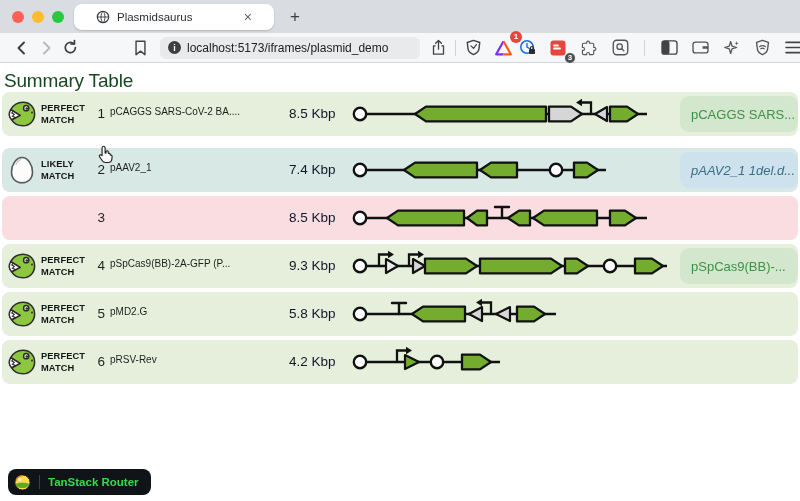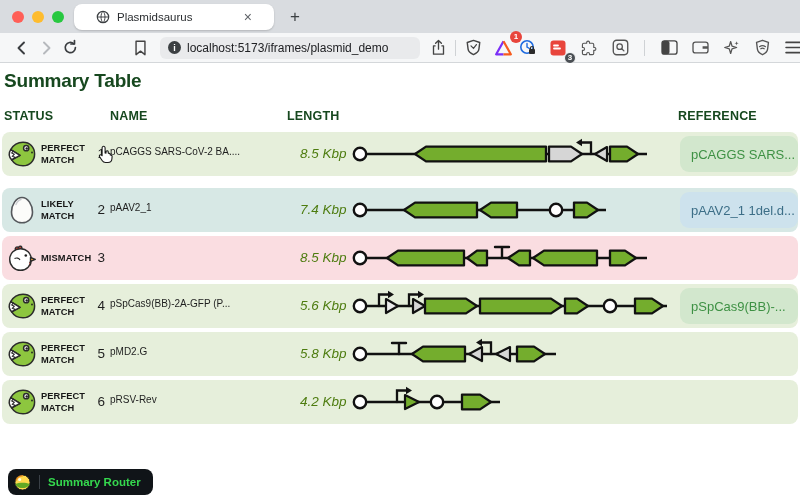--- a/index.html
+++ b/index.html
@@ -31,46 +31,46 @@
                font-weight:bold; min-width:12px; height:12px; border-radius:7px;
                display:flex; align-items:center; justify-content:center; padding:0 2px; }
   .badge-dark { position:absolute; bottom:-4px; right:-6px; background:#4a4f54; color:#fff; font-size:8px;
                 font-weight:bold; min-width:12px; height:12px; border-radius:7px;
                 display:flex; align-items:center; justify-content:center; border:1.5px solid #f6f7f8; }
   .rel { position:relative; }
   .right-cluster { margin-left:auto; display:flex; align-items:center; gap:7px; }
 
   
   .page { height:438px; background:#fff; position:relative; padding-top:7px; }
-  h1.page-title { margin-left:4px; font-size:19px; font-weight:bold; letter-spacing:-0.2px;
+  h1.page-title { margin-left:4px; font-size:19px; font-weight:normal; letter-spacing:-0.2px;
                   color:var(--heading-green,#17481f); }
   .thead { position:relative; height:40px; }
   .thead span { position:absolute; top:17px; font-size:12.5px; font-weight:bold;
                 color:var(--heading-green,#17481f); letter-spacing:0.2px; }
   .th-status{left:4px} .th-name{left:110px} .th-length{left:287px} .th-ref{left:678px}
 
   .rows { display:flex; flex-direction:column; gap:4px; padding:0 2px; }
   .row { height:44px; border-radius:8px; position:relative; }
   .row--green{ background:var(--row-green-bg,#e6efdb); }
   .row--blue { background:var(--row-blue-bg,#d7e8e5);margin-top:8px; }
   .row--red  { background:var(--row-red-bg,#fadde1); }
 
   .cell-status { position:absolute; left:5px; top:0; height:44px; display:flex; align-items:center; gap:4px; }
   .sicon { width:30px; height:30px; flex:none; display:flex; align-items:center; justify-content:center; }
   .slabel { width:58px; font-size:9.3px; font-weight:bold; color:#161616; line-height:1.3;
             letter-spacing:0.1px; }
   .cell-num  { position:absolute; left:89px; width:14px; top:14px; font-size:13.5px; color:#1f1f1f; text-align:right; }
   .cell-name { position:absolute; left:108px; top:14px; font-size:10px; color:#1f1f1f;
                max-width:174px; white-space:nowrap; overflow:hidden; }
-  .cell-len  { position:absolute; left:298px; top:14px; font-size:13.5px; color:#4d7c0f;font-style:italic; }
+  .cell-len  { position:absolute; left:287px; top:14px; font-size:13.5px; color:#0f172a; }
   .diagram   { position:absolute; left:348px; top:4px; }
   .ref-pill  { position:absolute; left:678px; top:4px; width:118px; height:36px; border-radius:9px;
                display:flex; align-items:center; padding-left:11px; font-size:13px; white-space:nowrap; overflow:hidden; }
   .ref--green{ background:var(--pill-green-bg,#d2e7cd); color:var(--pill-green-text,#3e9144); }
-  .ref--blue { background:var(--pill-blue-bg,#cde2ed); color:var(--pill-blue-text,#3c6e87); }
+  .ref--blue { background:var(--pill-blue-bg,#cde2ed); color:var(--pill-blue-text,#3c6e87);font-style:italic; }
   .ref--red  { background:var(--pill-red-bg,#f8cdd3); color:var(--pill-red-text,#dd4f5b); }
 
   .cursor { position:absolute; left:98px; top:145px; z-index:9; }
 
   .tanstack { position:absolute; left:8px; bottom:6px; height:26px; background:#101418; border-radius:8px;
               display:flex; align-items:center; gap:8px; padding:0 12px 0 6px; box-shadow:0 0 0 4px rgba(255,255,255,.55); }
   .ts-sep { width:1px; height:14px; background:#3a4047; }
   .ts-label { font-size:11.5px; font-weight:bold; color:var(--badge-text-green,#35d94e); white-space:nowrap; }
 </style>
 </head>
@@ -200,26 +200,20 @@
       <svg width="17" height="13" viewBox="0 0 18 14">
           <path d="M1 1.5 H17 M1 7 H17 M1 12.5 H17" stroke="#444" stroke-width="1.8" stroke-linecap="round"></path>
         </svg>
     </span>
   </div>
 </div>
 
 <div class="page">
   <h1 class="page-title">Summary Table</h1>
 
-  <div class="thead">
-    <span class="th-status">STATUS</span>
-    <span class="th-name">NAME</span>
-    <span class="th-length">LENGTH</span>
-    <span class="th-ref">REFERENCE</span>
-  </div>
 
   <div class="rows">
 
     <div class="row row--green">
       <div class="cell-status">
         <span class="sicon">
             <svg width="30" height="30" viewBox="0 0 30 30">
               <g stroke="#2b2b2b" stroke-width="1.5" stroke-linejoin="round">
                 <path d="M16 3.2 C22.8 3.2 27.6 8 27.6 15 C27.6 21.8 22.8 26.8 16 26.8 C11.2 26.8 6.8 24.4 4.7 20.9 L13 16.4 L3.7 10.6 C6.2 6.2 10.6 3.2 16 3.2 Z" fill="#8dc63f"></path>
                 <path d="M4.7 20.9 L13 16.4 L3.7 10.6 C2.5 12.3 2 14.1 2.2 16 C2.4 17.9 3.3 19.6 4.7 20.9 Z" fill="#ffffff"></path>
@@ -266,35 +260,20 @@
           <circle cx="10" cy="18" r="6.2" fill="#fff" stroke="#111" stroke-width="2.4"></circle>
           <polygon points="127,10.6 65,10.6 54,18 65,25.4 127,25.4" fill="#74ad2d" stroke="#111" stroke-width="2.3" stroke-linejoin="round"></polygon>
           <polygon points="167,10.6 141,10.6 130,18 141,25.4 167,25.4" fill="#74ad2d" stroke="#111" stroke-width="2.3" stroke-linejoin="round"></polygon>
           <circle cx="206" cy="18" r="6.2" fill="#fff" stroke="#111" stroke-width="2.4"></circle>
           <polygon points="224,10.6 237,10.6 248,18 237,25.4 224,25.4" fill="#74ad2d" stroke="#111" stroke-width="2.3" stroke-linejoin="round"></polygon>
         </svg>
       <span class="ref-pill ref--blue">pAAV2_1 1del.d...</span>
     </div>
 
     <div class="row row--red">
-      <div class="cell-status">
-        <span class="sicon">
-            <svg width="30" height="30" viewBox="0 0 30 30">
-              <g stroke="#2b2b2b" stroke-width="1.4" stroke-linejoin="round">
-                <path d="M8.5 7 C7.5 4.5 10 2.8 11.5 4.8 C12 2.3 15.2 2.8 14.8 5.4 L15.5 7.2 L8.8 8.5 Z" fill="#e23d33"></path>
-                <circle cx="13.5" cy="16.5" r="10.8" fill="#ffffff"></circle>
-                <path d="M23.5 14.5 L28.3 16.3 L23.5 18.4 Z" fill="#f2a43a"></path>
-                <path d="M22.5 18.8 C24 19.7 24 21.6 22.4 22.4" fill="#e23d33"></path>
-                <circle cx="18.8" cy="12.5" r="1.3" fill="#222" stroke="none"></circle>
-                <path d="M7.5 15.5 C9.5 14.5 12 15 13 17" fill="none" stroke-width="1.1"></path>
-              </g>
-            </svg>
-          </span>
-        <span class="slabel">MISMATCH</span>
-      </div>
       <span class="cell-num">3</span>
       <span class="cell-len">8.5 Kbp</span>
       <svg class="diagram" width="324" height="36" viewBox="0 0 324 36">
           <line x1="10" y1="18" x2="297" y2="18" stroke="#111" stroke-width="2.4"></line>
           <circle cx="10" cy="18" r="6.2" fill="#fff" stroke="#111" stroke-width="2.4"></circle>
           <polygon points="114,10.6 48,10.6 37,18 48,25.4 114,25.4" fill="#74ad2d" stroke="#111" stroke-width="2.3" stroke-linejoin="round"></polygon>
           <polygon points="137,10.6 127,10.6 117,18 127,25.4 137,25.4" fill="#74ad2d" stroke="#111" stroke-width="2.3" stroke-linejoin="round"></polygon>
           <path d="M152 18 V7 M145 7 H159" stroke="#111" stroke-width="2.4" fill="none" stroke-linecap="round"></path>
           <polygon points="180,10.6 169,10.6 158,18 169,25.4 180,25.4" fill="#74ad2d" stroke="#111" stroke-width="2.3" stroke-linejoin="round"></polygon>
           <polygon points="247,10.6 194,10.6 183,18 194,25.4 247,25.4" fill="#74ad2d" stroke="#111" stroke-width="2.3" stroke-linejoin="round"></polygon>
@@ -313,21 +292,21 @@
                 <circle cx="19.2" cy="9.2" r="2.6" fill="#ffffff"></circle>
                 <circle cx="19.7" cy="9.5" r="1.2" fill="#222" stroke="none"></circle>
                 <circle cx="25" cy="13.5" r="0.9" fill="#222" stroke="none"></circle>
               </g>
             </svg>
           </span>
         <span class="slabel">PERFECT MATCH</span>
       </div>
       <span class="cell-num">4</span>
       <span class="cell-name">pSpCas9(BB)-2A-GFP (P...</span>
-      <span class="cell-len">5.6 Kbp</span>
+      <span class="cell-len">9.3 Kbp</span>
       <svg class="diagram" width="324" height="36" viewBox="0 0 324 36">
           <line x1="10" y1="18" x2="317" y2="18" stroke="#111" stroke-width="2.4"></line>
           <circle cx="10" cy="18" r="6.2" fill="#fff" stroke="#111" stroke-width="2.4"></circle>
           <path d="M29 18 V6.5 H38" stroke="#111" stroke-width="2.3" fill="none" stroke-linecap="round"></path>
           <polygon points="38,2.8 44,6.5 38,10.2" fill="#111"></polygon>
           <polygon points="36,11 48,18 36,25" fill="#ececec" stroke="#111" stroke-width="2.2" stroke-linejoin="round"></polygon>
           <path d="M59 18 V6.5 H68" stroke="#111" stroke-width="2.3" fill="none" stroke-linecap="round"></path>
           <polygon points="68,2.8 74,6.5 68,10.2" fill="#111"></polygon>
           <polygon points="63,11 75,18 63,25" fill="#d6d6d6" stroke="#111" stroke-width="2.2" stroke-linejoin="round"></polygon>
           <polygon points="75,10.6 116,10.6 127,18 116,25.4 75,25.4" fill="#74ad2d" stroke="#111" stroke-width="2.3" stroke-linejoin="round"></polygon>
@@ -413,14 +392,14 @@
 <div class="tanstack">
   <span class="sicon" style="width:17px;height:17px">
     <svg width="17" height="17" viewBox="0 0 17 17">
         <circle cx="8.5" cy="8.5" r="7.6" fill="#ffd94d" stroke="#14181d" stroke-width="1"></circle>
         <path d="M1.4 10 C5 8.2 12 8.2 15.6 10 L15.2 11.4 C12 14.8 5 14.8 1.8 11.4 Z" fill="#63a824"></path>
         <path d="M2.2 6.2 C3.2 3.4 5.8 1.8 8.5 1.8" stroke="#e88a1d" stroke-width="1.3" fill="none" stroke-linecap="round"></path>
         <circle cx="5.6" cy="5.4" r="1.5" fill="#ffffff" opacity="0.9"></circle>
       </svg>
   </span>
   <span class="ts-sep"></span>
-  <span class="ts-label">Summary Router</span>
+  <span class="ts-label">TanStack Router</span>
 </div>
 
 </body></html>

